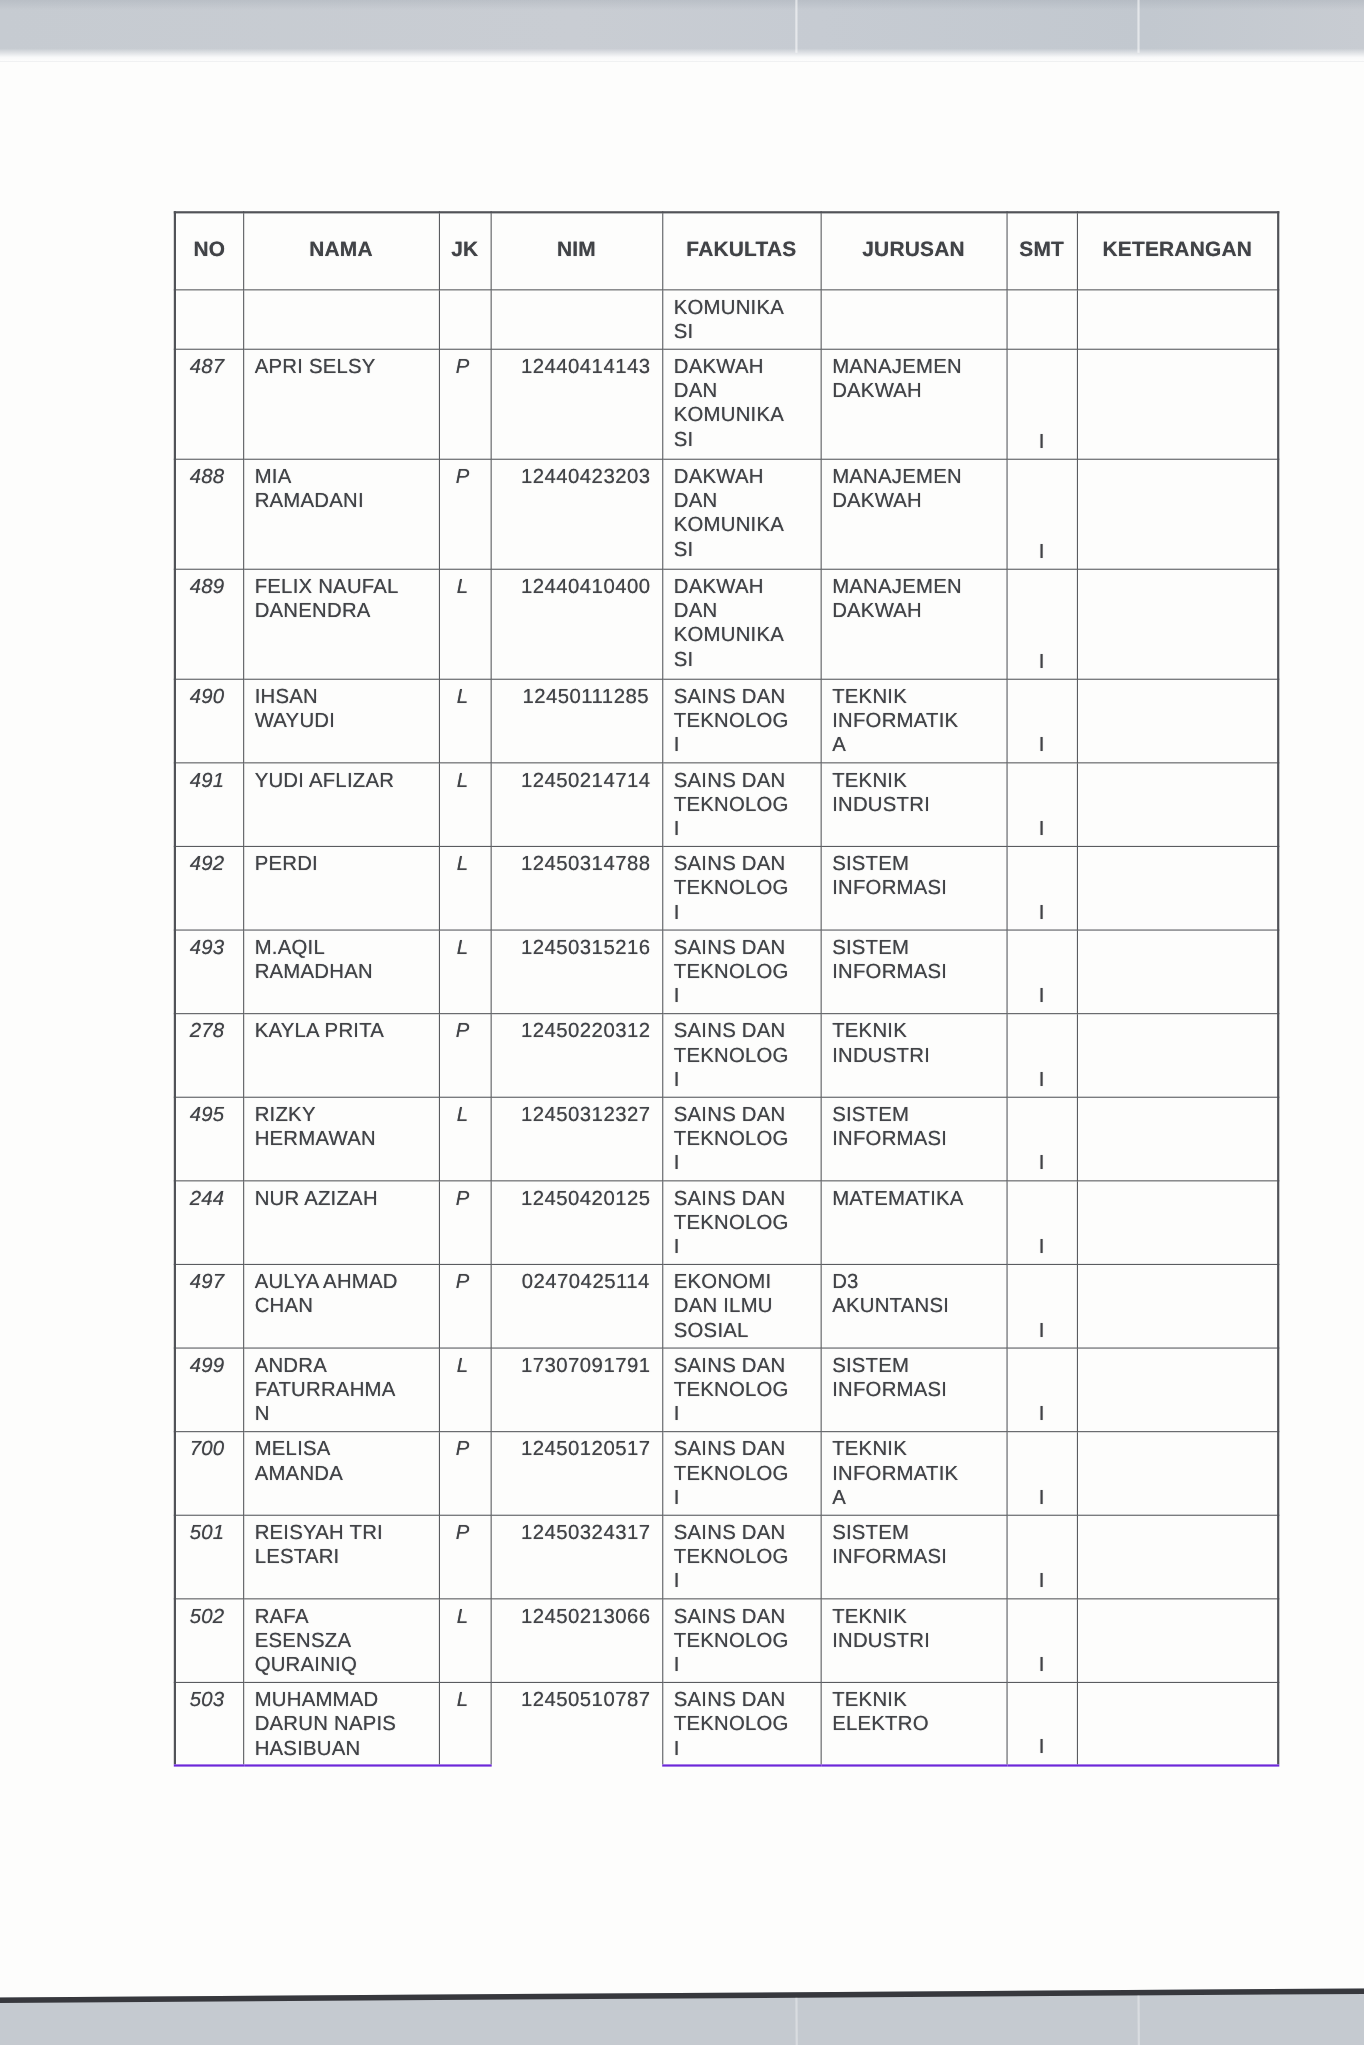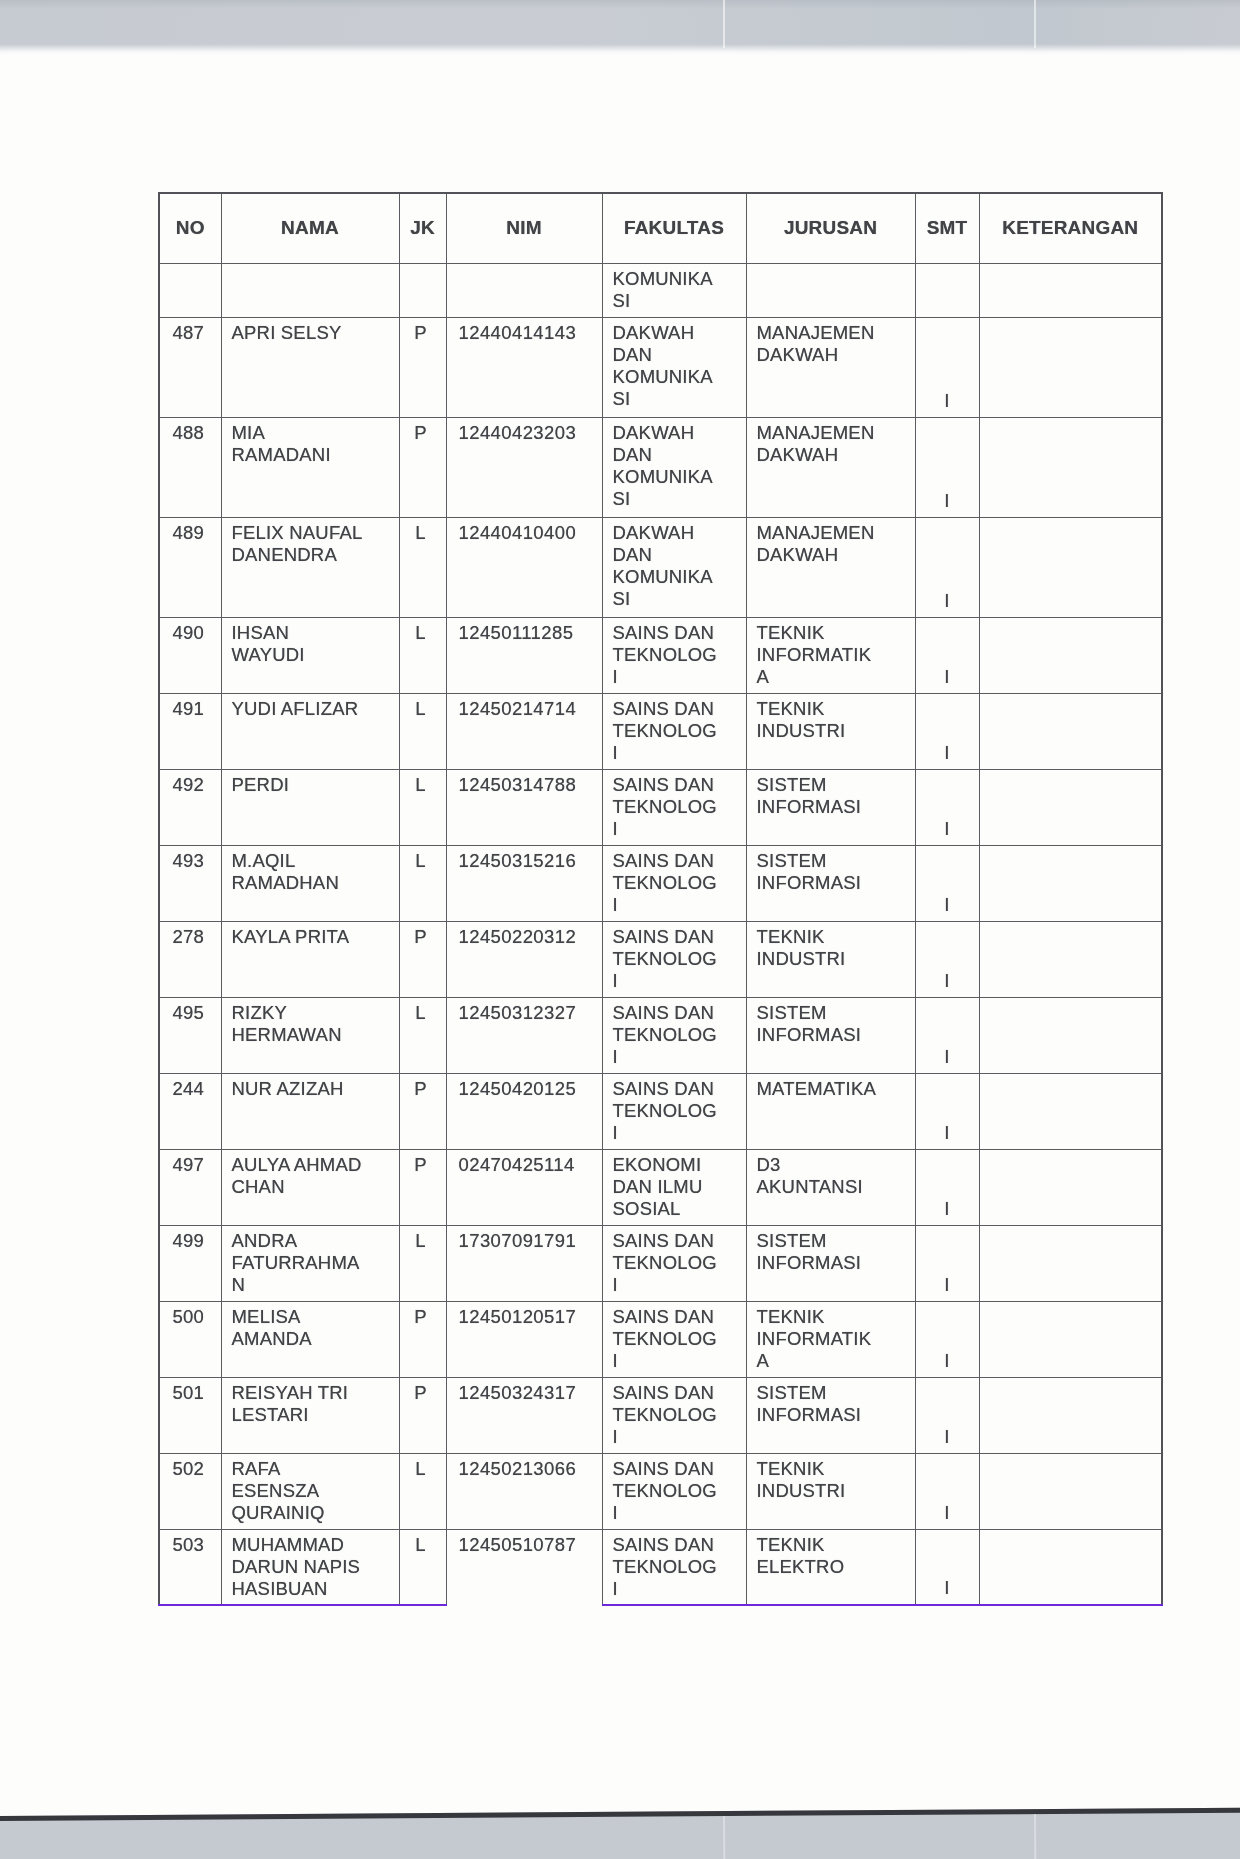--- a/index.html
+++ b/index.html
@@ -53,22 +53,22 @@
   }
   .roster tbody tr{height:76px;}
   .roster tbody tr.tall{height:100px;}
   .roster tbody tr.carryover{height:54px;}
   .roster td{
     vertical-align:top;text-align:left;
     padding:4px 6px 2px 10px;
     white-space:pre-line;
     word-wrap:break-word;
   }
-  .roster td.c-no,.roster td.c-jk{text-align:center;padding-left:2px;}
-  .roster td.c-nim{padding-left:12px;letter-spacing:.4px;}
+  .roster td.c-no,.roster td.c-jk{text-align:center;padding-left:2px;font-style:italic;}
+  .roster td.c-nim{padding-left:23px;letter-spacing:.4px;text-align:center;}
   .roster td.c-smt{vertical-align:bottom;text-align:center;padding:4px 2px 5px 2px;}
   
   .roster tbody tr.last-row td{border-bottom:2px solid #6d28d9;}
   .roster tbody tr.last-row td.c-nim{border-bottom:none;}
 </style>
 </head>
 <body>
 
 <div class="page">
 
@@ -273,21 +273,21 @@
           <td class="c-nim">17307091791</td>
           <td class="c-fakultas">SAINS DAN
 TEKNOLOG
 I</td>
           <td class="c-jurusan">SISTEM
 INFORMASI</td>
           <td class="c-smt">I</td>
           <td class="c-keterangan"></td>
         </tr>
         <tr>
-          <td class="c-no">500</td>
+          <td class="c-no">700</td>
           <td class="c-nama">MELISA
 AMANDA</td>
           <td class="c-jk">P</td>
           <td class="c-nim">12450120517</td>
           <td class="c-fakultas">SAINS DAN
 TEKNOLOG
 I</td>
           <td class="c-jurusan">TEKNIK
 INFORMATIK
 A</td>

